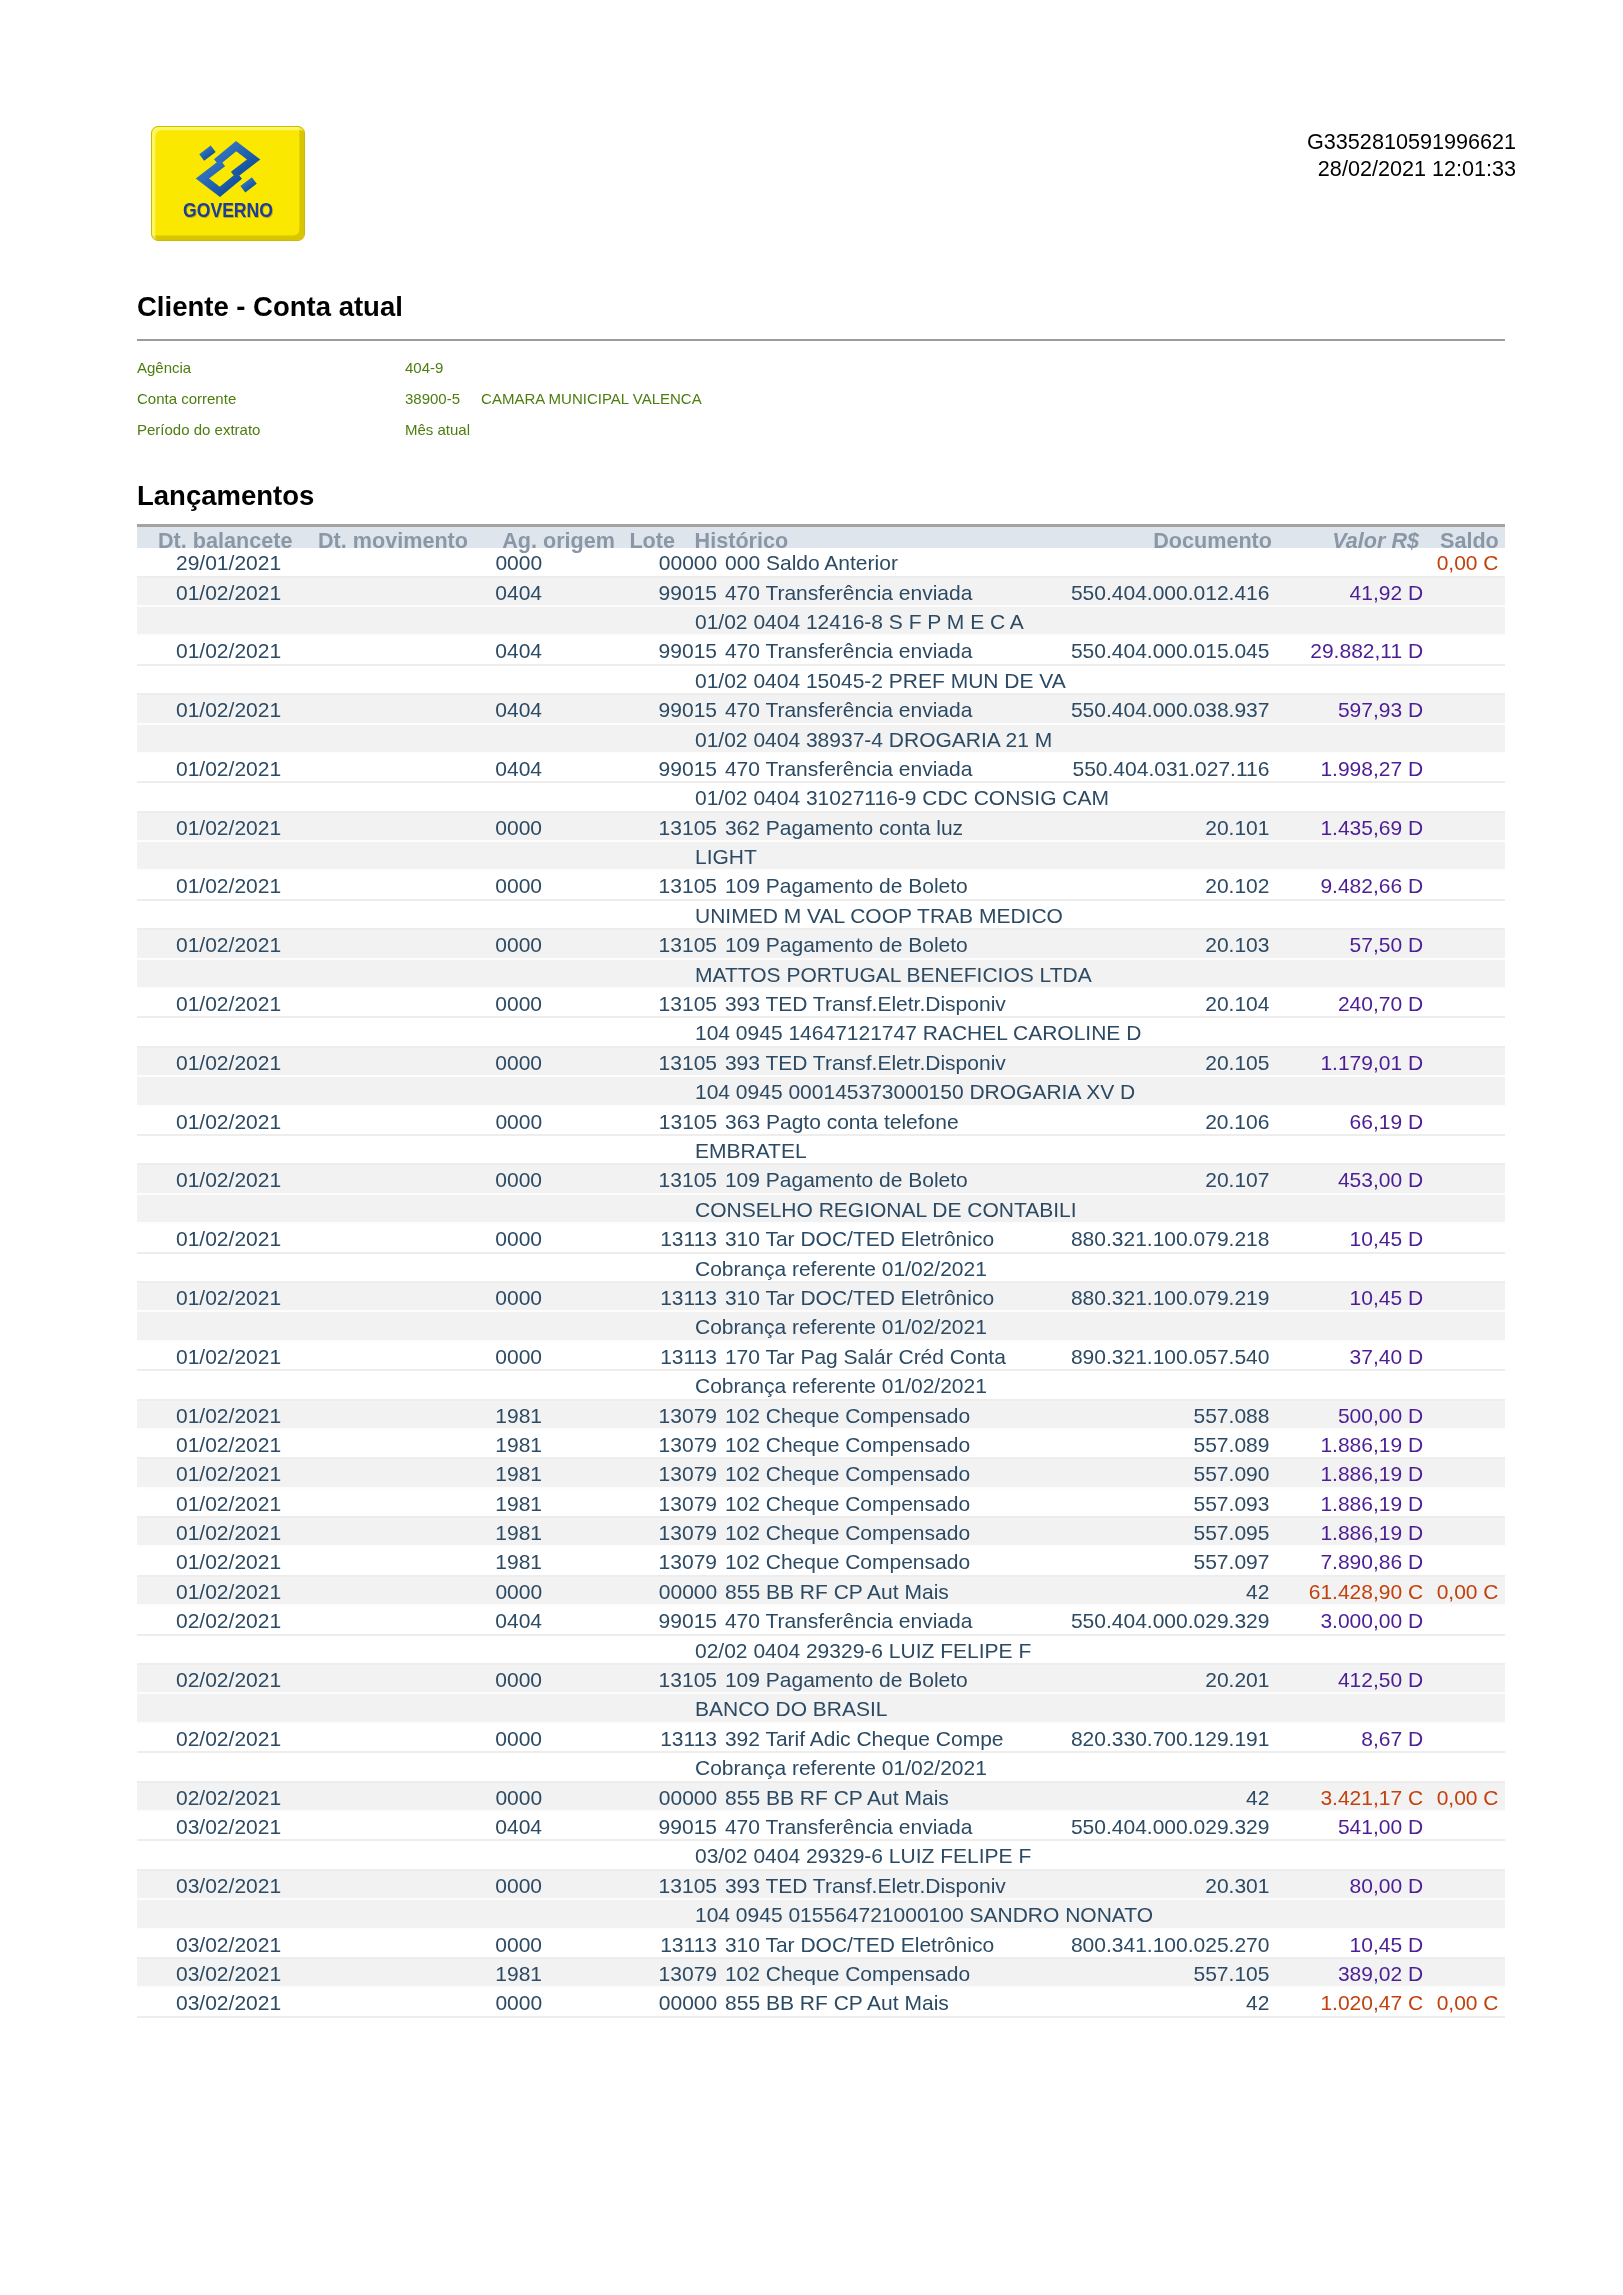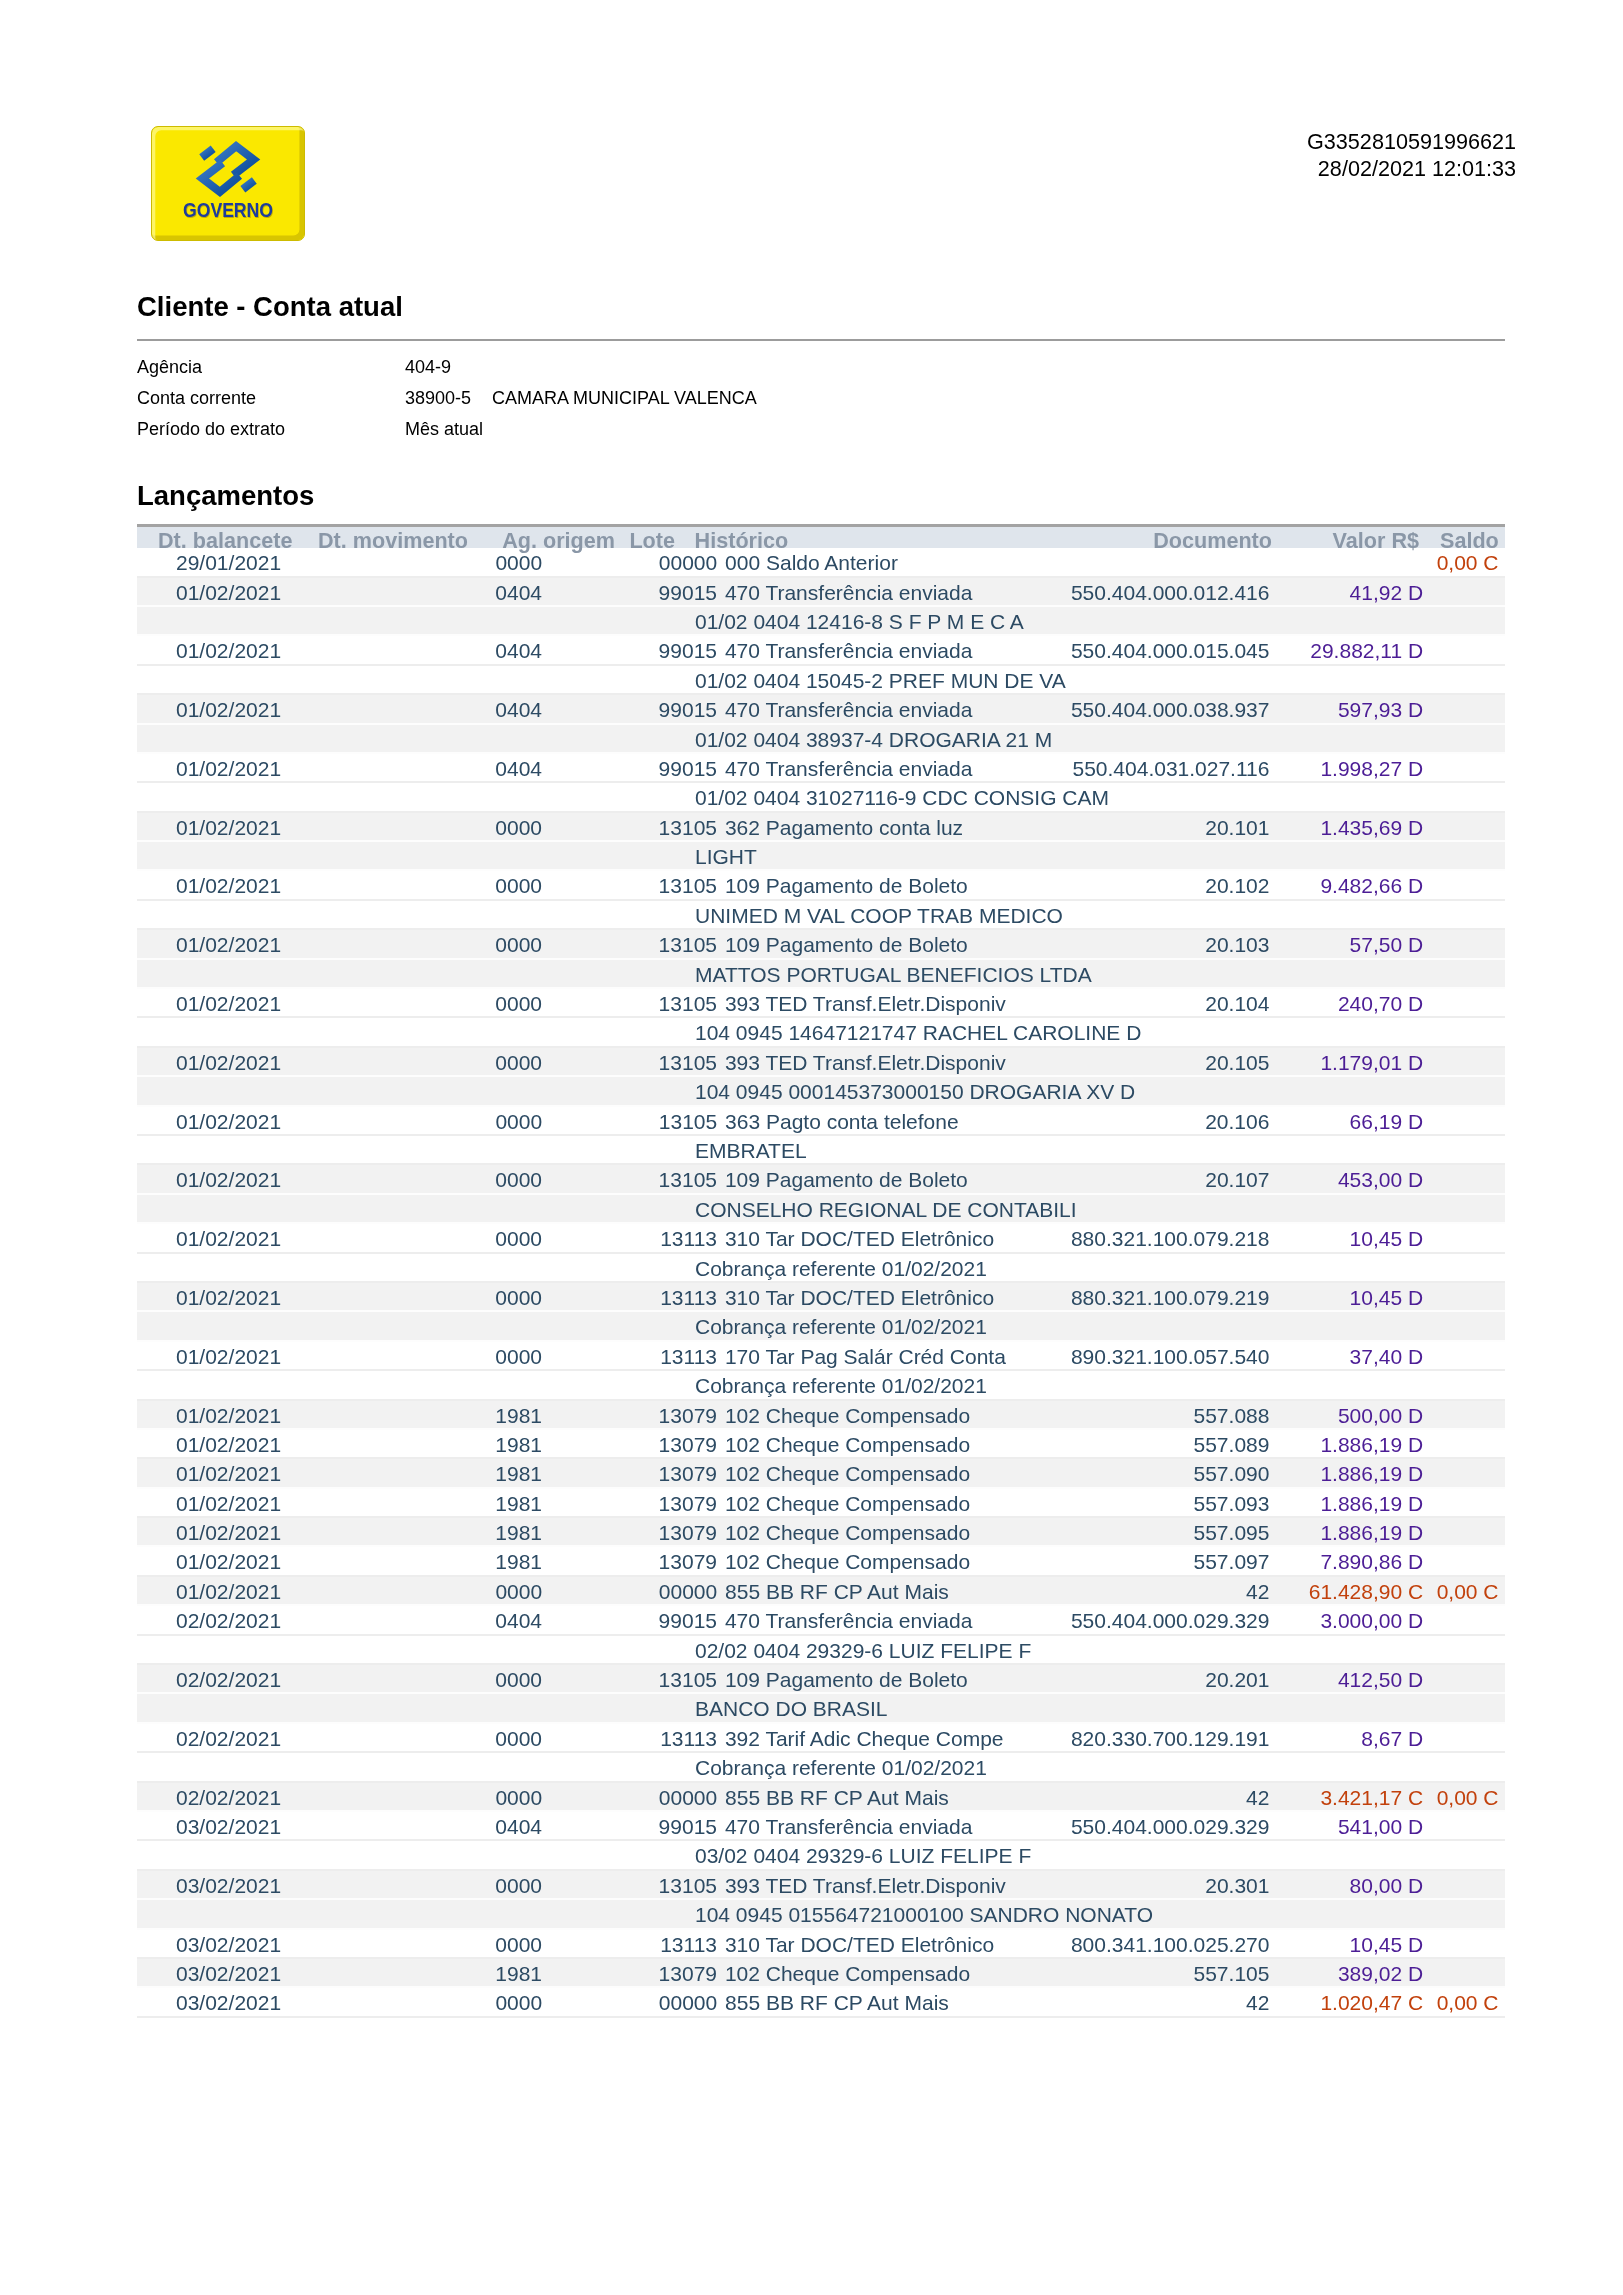--- a/index.html
+++ b/index.html
@@ -18,38 +18,38 @@
 
   
   .doc-meta { position:absolute; right:107px; top:128px; text-align:right;
               font-size:21.6px; line-height:27px; color:#000; }
 
   
   .content { padding:290px 118px 0 137px; }
   h1, h2 { font-size:27.5px; font-weight:bold; color:#000; line-height:33px; }
   .rule { height:2.6px; background:#9c9c9c; border:none; margin-top:15.7px; }
   .fields { margin-top:10.5px; }
-  .field-row { font-size:18px; line-height:31px; color:#000000; white-space:nowrap; }
+  .field-row { font-size:15px; line-height:31px; color:#4d7c0f; white-space:nowrap; }
   .f-label { display:inline-block; width:268px; }
   .f-extra { margin-left:21px; }
   h2 { margin-top:34px; }
 
   
   .table { margin-top:12.4px; width:1368px; }
   .thead { display:flex; height:24px; line-height:27.5px; background:#dfe5ec;
            border-top:3.3px solid #a3a3a3; font-size:21.6px; font-weight:bold; color:#8a97a7;
            white-space:nowrap; }
   .hc { overflow:visible; }
   .hc1 { width:160px; padding-left:21px; }
   .hc2 { width:160px; padding-left:21px; }
   .hc3 { width:158px; text-align:right; }
   .hc4 { width:60px;  text-align:right; }
   .hc5 { flex:1; padding-left:19.6px; }
   .hc6 { width:327px; text-align:right; padding-right:17px; }
-  .hc7 { width:151px; text-align:right; padding-right:21px; }
+  .hc7 { width:151px; text-align:right; padding-right:21px;font-style:italic; }
   .hc8 { width:65px; text-align:right; padding-right:6.5px; }
 
   .line { display:flex; height:29.4px; line-height:29.4px; font-size:21px;
           color:#2c4a63; white-space:nowrap; }
   .line.white { background:#ffffff; border-bottom:2.6px solid #ededed; }
   .line.gray  { background:#f2f2f2; border-bottom:2.6px solid #fdfdfd; }
   .dc { overflow:visible; }
   .c1 { width:164px; padding-left:39px; }
   .c2 { width:151px; }
   .c3 { width:151px; text-align:center; padding-right:16.4px; }

